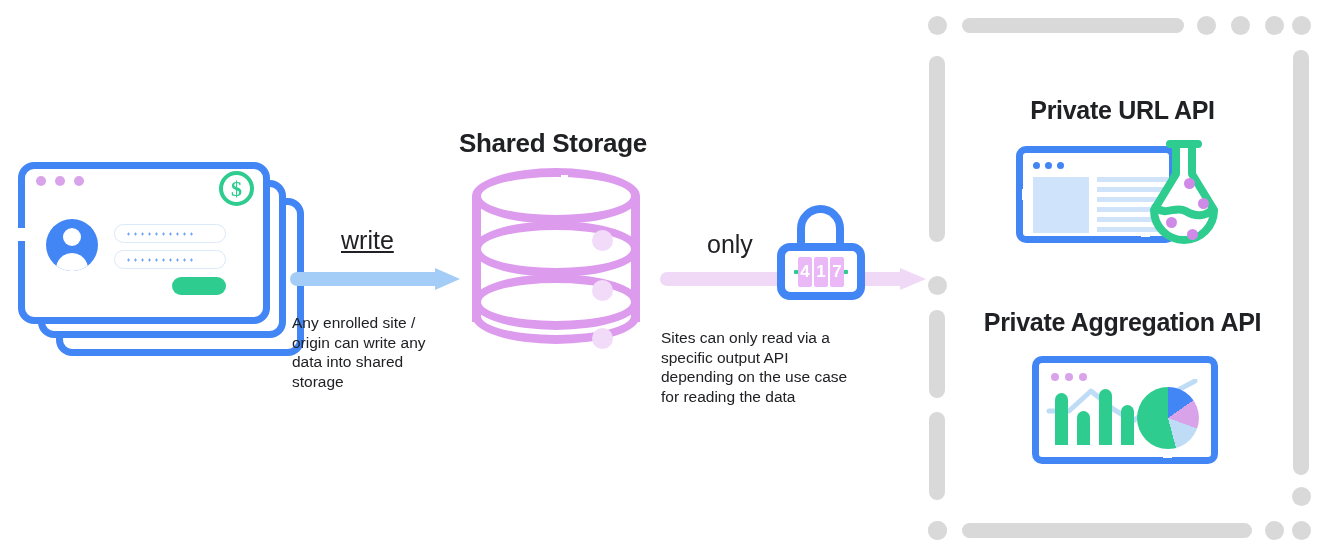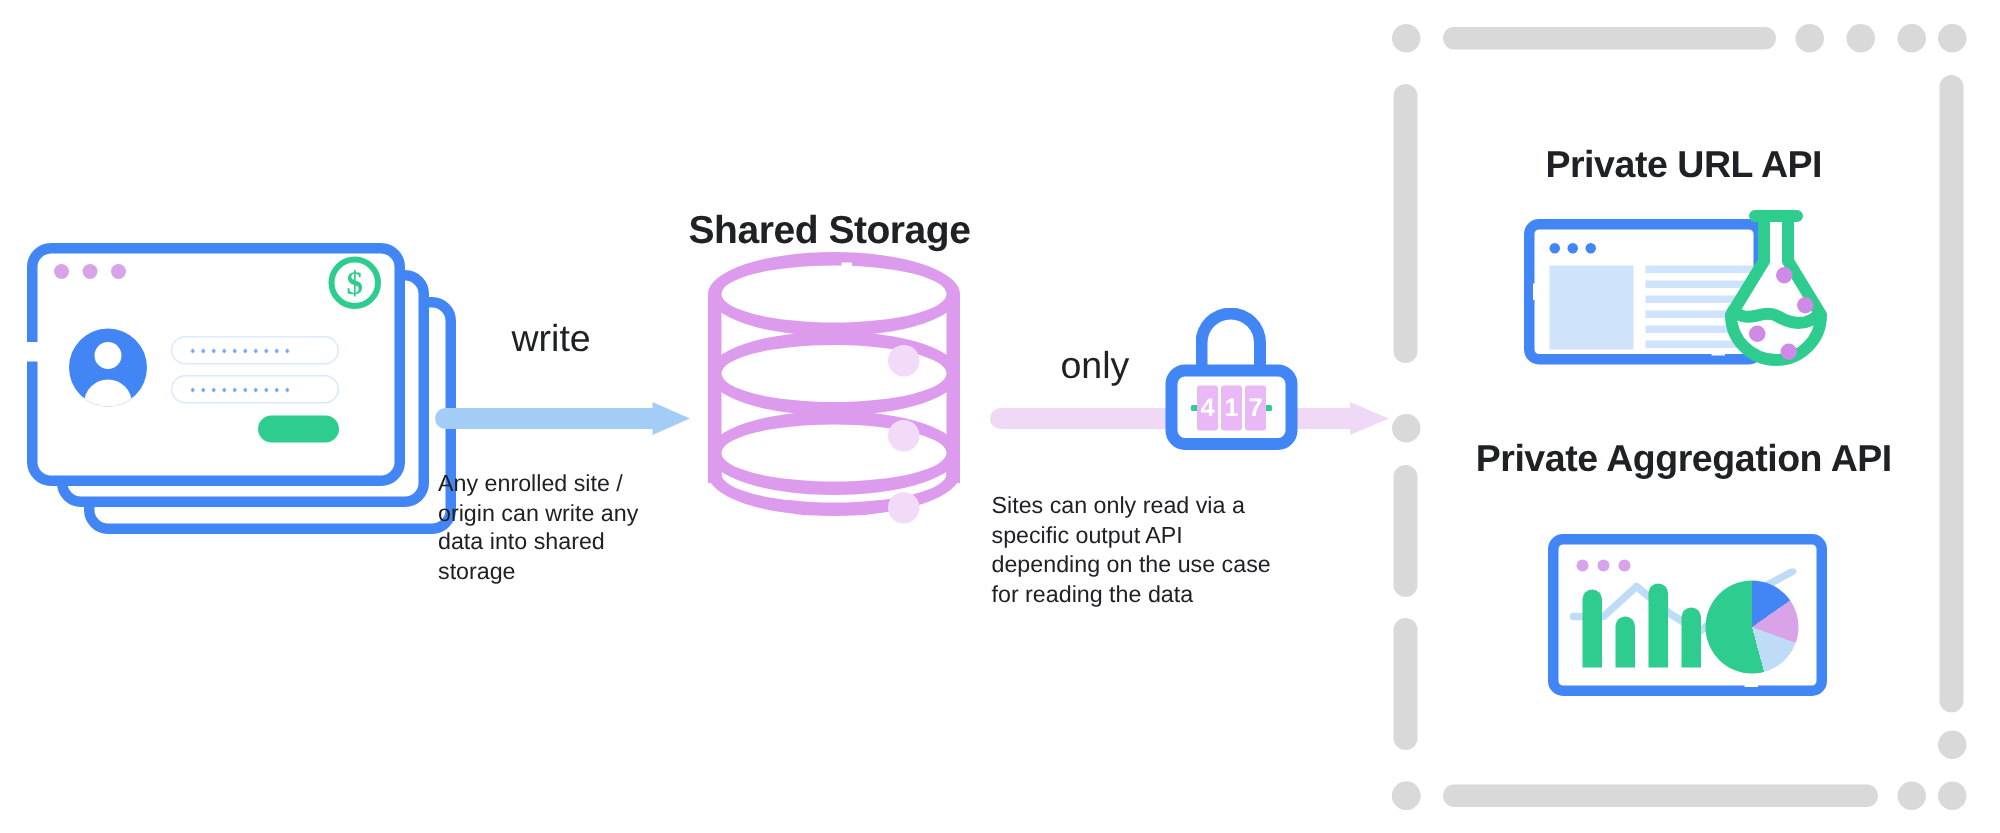--- a/index.html
+++ b/index.html
@@ -108,41 +108,41 @@
     background-size: 7px 3px;
   }
   .pwd1 { top: 62px; }
   .pwd2 { top: 88px; }
   .cta {
     position: absolute; left: 154px; top: 115px;
     width: 54px; height: 18px; border-radius: 9px; background: #2ecc8f;
   }
 
   
-  #write-label { left: 341px; top: 212px; }
+  #write-label { left: 341px; top: 226px; text-decoration: underline; }
   .arrow {
     position: absolute; height: 22px;
   }
   .arrow .shaft {
     position: absolute; left: 0; top: 4px;
     height: 14px; border-radius: 7px 0 0 7px;
   }
   .arrow .head {
     position: absolute; top: 0;
     width: 0; height: 0;
     border-top: 11px solid transparent;
     border-bottom: 11px solid transparent;
   }
   #write-arrow { left: 290px; top: 268px; width: 170px; }
   #write-arrow .shaft { width: 148px; background: #a3cdf7; }
   #write-arrow .head { left: 145px; border-left: 25px solid #a3cdf7; }
   #write-desc { left: 292px; top: 313px; width: 178px; }
 
   
-  #storage-title { left: 459px; top: 128px; font-size: 26px; margin-top: 10px; }
+  #storage-title { left: 459px; top: 128px; font-size: 26px; }
   #cylinder { left: 472px; top: 168px; width: 168px; height: 182px; }
   .cyl-band {
     position: absolute; left: 0; width: 168px; height: 56px;
     border: 9px solid #dd9bee; border-radius: 50% / 28px;
     box-sizing: border-box; background: #fff;
   }
   #cyl-b1 { top: 0; }
   #cyl-b2 { top: 53px; }
   #cyl-b3 { top: 106px; }
   .cyl-side {
@@ -207,21 +207,21 @@
   .dash-l { left: 9px; }
   .dash-r { right: 9px; }
 
   
   #panel { left: 920px; top: 8px; width: 405px; height: 540px; }
   .seg { position: absolute; background: #d9d9d9; border-radius: 99px; }
   .pdot { position: absolute; width: 19px; height: 19px; border-radius: 50%; background: #d9d9d9; }
 
   .api-title { width: 100%; text-align: center; font-size: 25px; }
   #title-select { left: 0; top: 88px; }
-  #title-private { left: 0; top: 284px; }
+  #title-private { left: 0; top: 300px; }
 
   
   #select-ill { left: 96px; top: 130px; width: 212px; height: 115px; }
   .mini-browser {
     position: absolute; left: 0; top: 8px;
     width: 160px; height: 97px;
     border: 7px solid #4285f4; border-radius: 10px;
     background: #fff; box-sizing: border-box;
   }
   .mb-notch-l { position:absolute; left:-1px; top:36px; width:8px; height:11px; background:#fff; }

